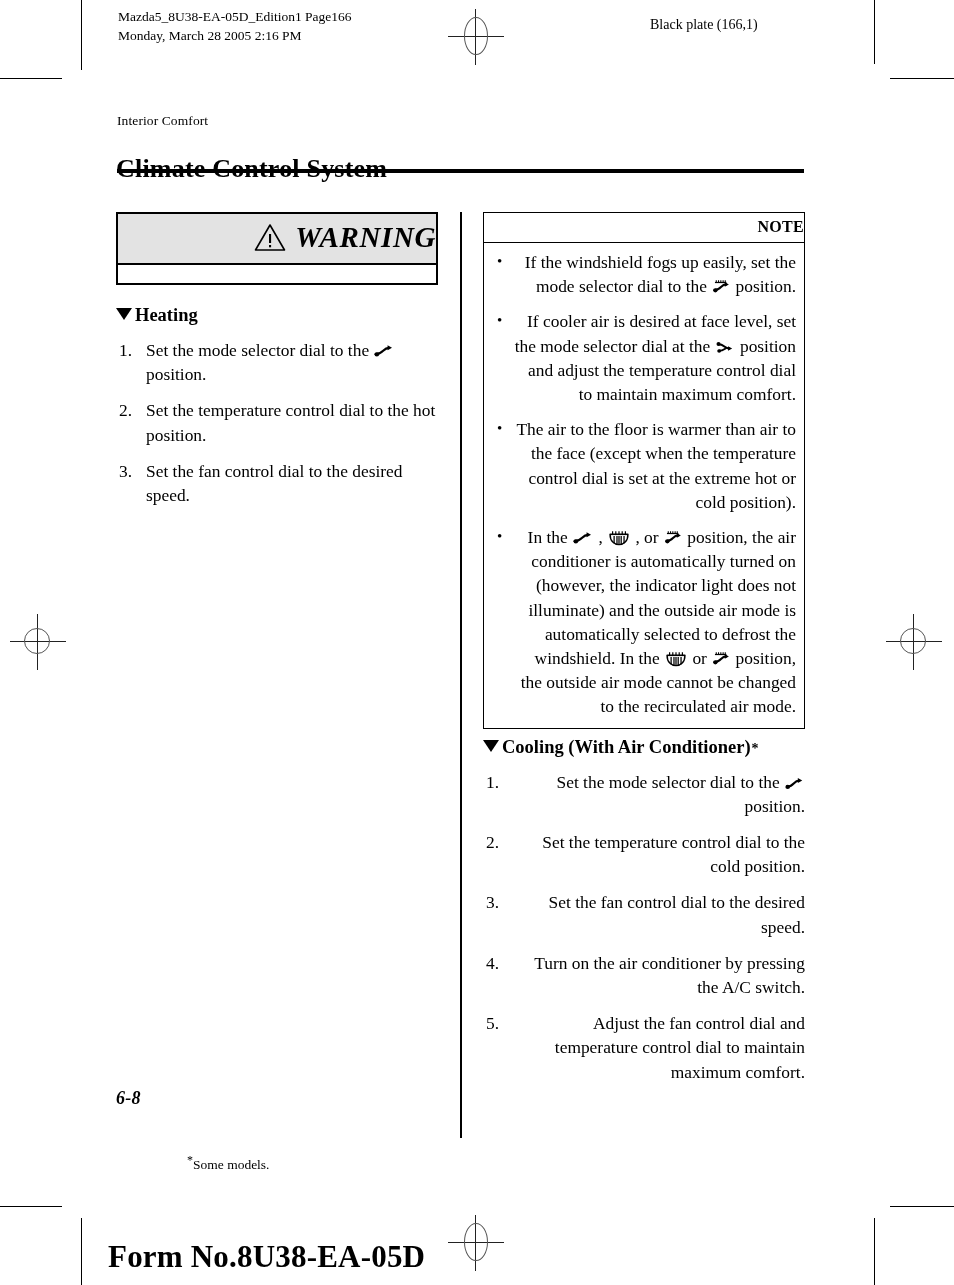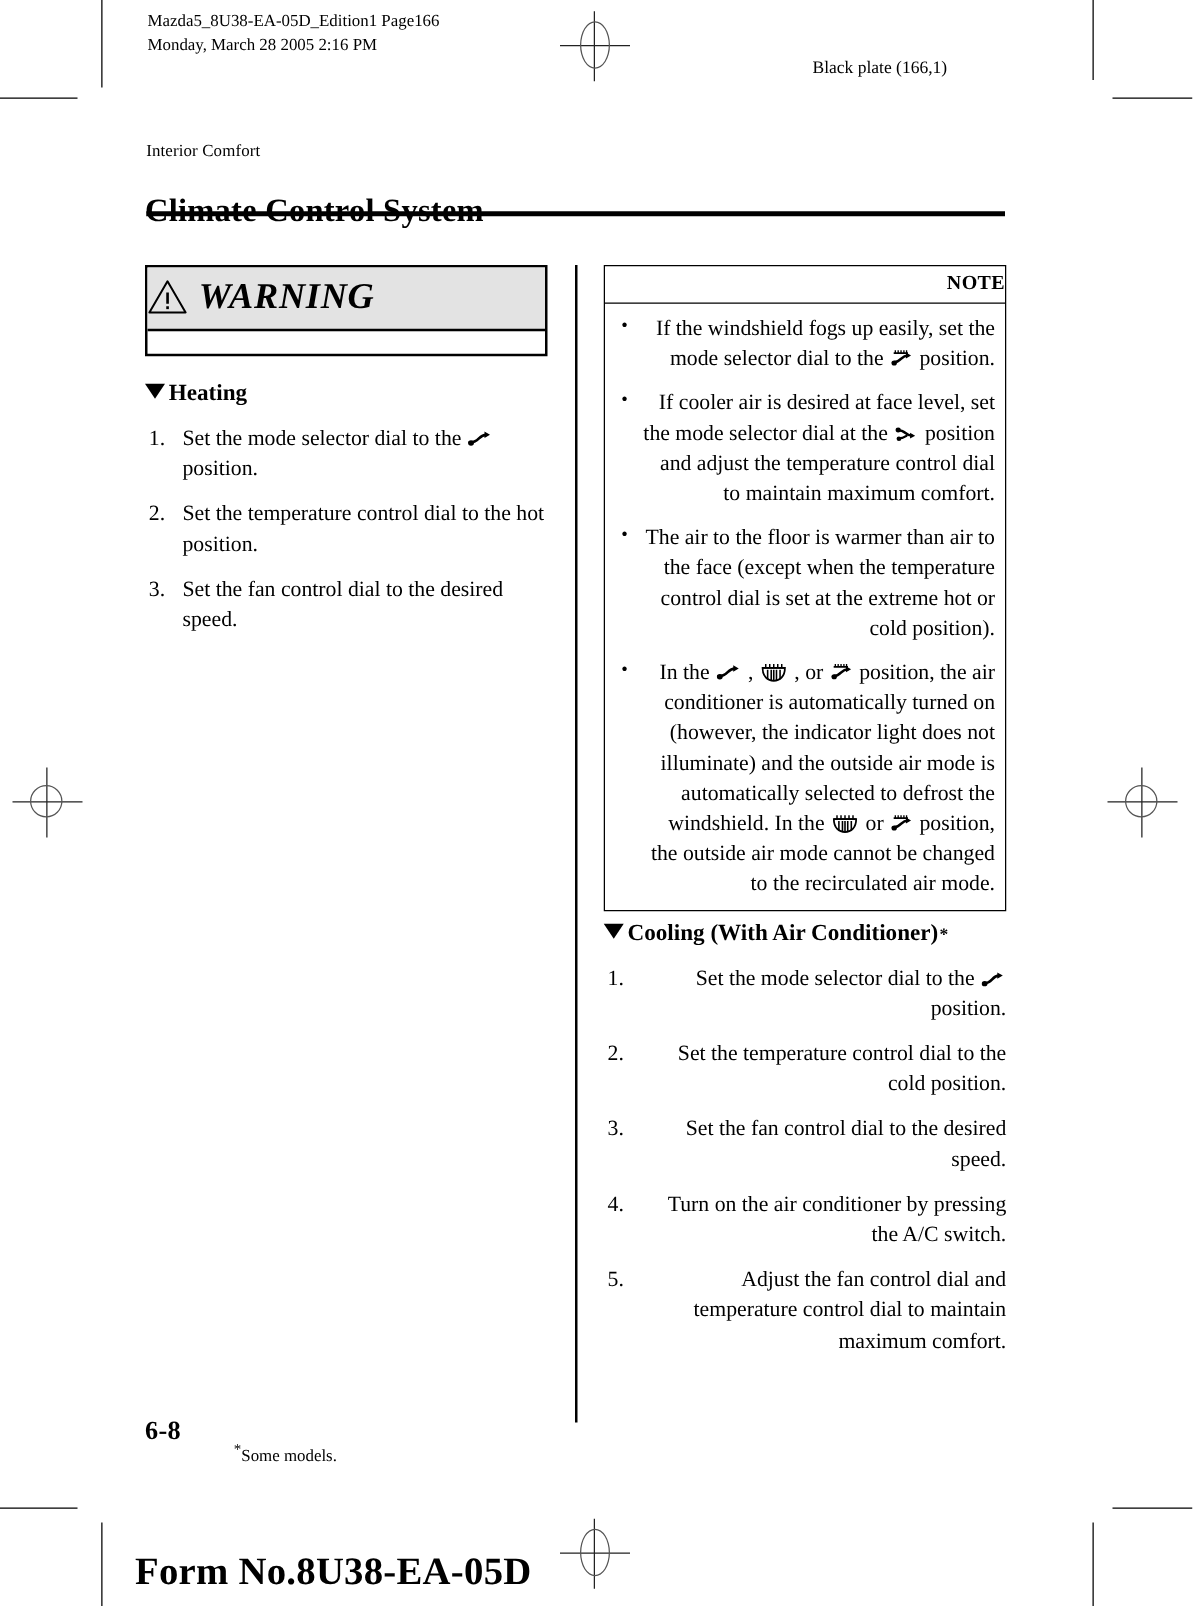--- a/index.html
+++ b/index.html
@@ -46,21 +46,21 @@
   
   .head-left {
     position: absolute;
     left: 118px; top: 7px;
     font-size: 13.5px;
     line-height: 19px;
     white-space: pre-line;
   }
   .head-right {
     position: absolute;
-    left: 650px; top: 47px;
+    left: 650px; top: 17px;
     font-size: 14px;
   }
 
   
   .chapter-eyebrow {
     position: absolute;
     left: 117px; top: 113px;
     font-size: 13.5px;
     font-weight: normal;
     letter-spacing: .1px;
@@ -98,21 +98,21 @@
     box-sizing: border-box;
     background: #fff;
   }
   .warning-head {
     background: #e3e3e3;
     border-bottom: 2.5px solid #000;
     text-align: center;
     padding: 7px 0 9px 0;
     display: flex;
     align-items: center;
-    justify-content: flex-start;
+    justify-content: flex-end;
     gap: 9px;
   }
   .warn-tri { display: block; }
   .warning-word {
     font-size: 29px;
     font-style: italic;
     font-weight: bold;
     letter-spacing: .6px;
   }
   .warning-body {
@@ -208,24 +208,25 @@
   
   .sym {
     display: inline-block;
     vertical-align: -3px;
     margin: 0 1px;
   }
 
   
   .folio {
     position: absolute;
-    left: 116px; top: 1132px;
-    font-size: 21px;
+    left: 116px; top: 1088px;
+    font-size: 18px;
     font-weight: bold;
     letter-spacing: .3px;
+    font-style: italic;
   }
   .footnote {
     position: absolute;
     left: 187px; top: 1157px;
     font-size: 13.5px;
   }
   .footnote .st { vertical-align: super; font-size: 12px; line-height: 0; }
   .form-no {
     position: absolute;
     left: 108px; top: 1239px;

